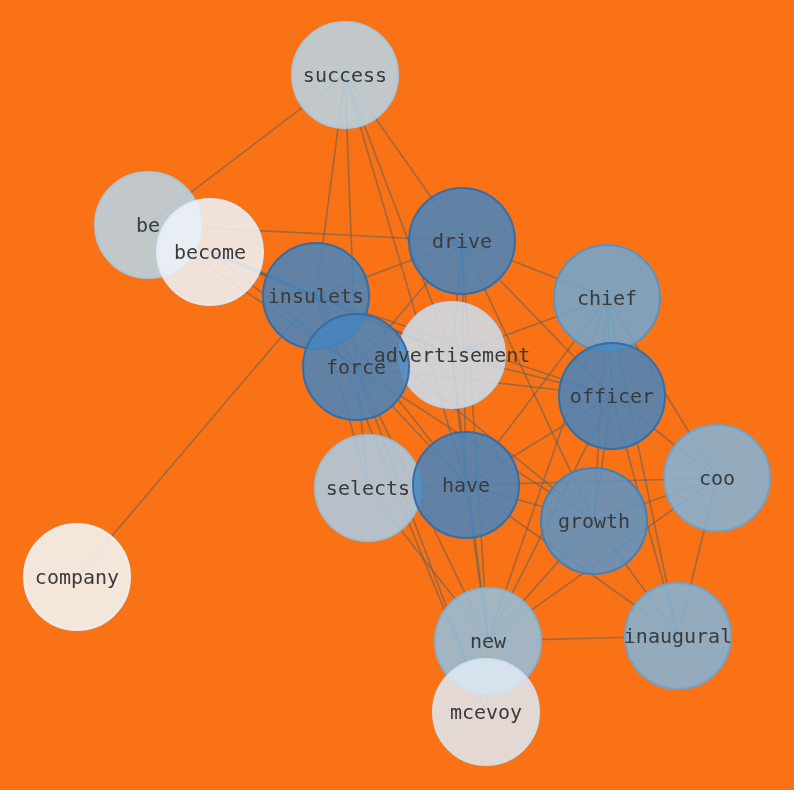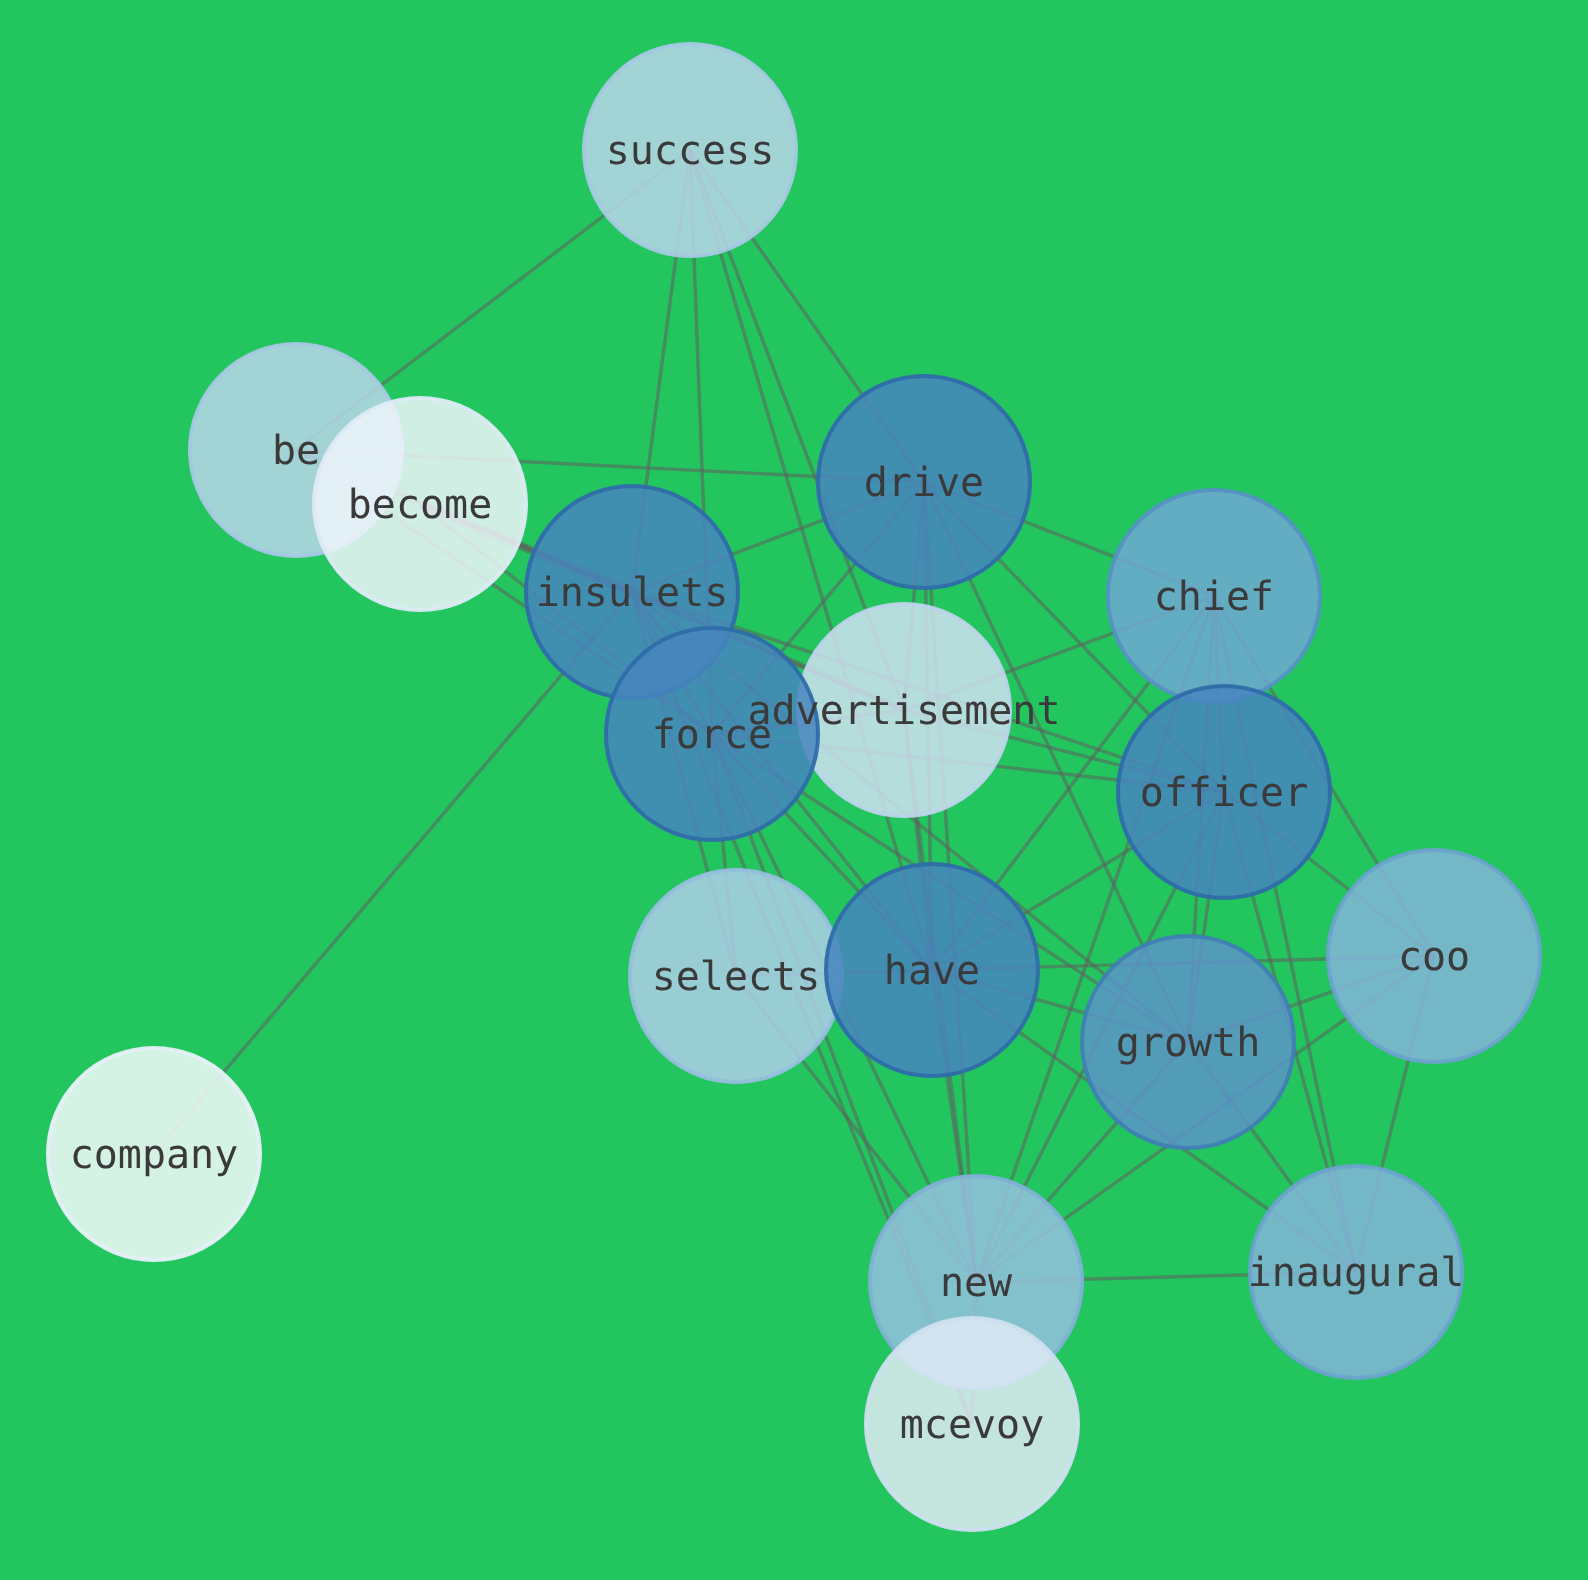--- a/index.html
+++ b/index.html
@@ -4,21 +4,21 @@
 <style>
   html, body {
     margin: 0;
     padding: 0;
     background: #ffffff;
   }
   .figure {
     position: relative;
     width: 794px;
     height: 790px;
-    background: #22c55e;
+    background: #f97316;
     overflow: hidden;
   }
   #graph-svg {
     display: block;
   }
   .node-label {
     font-family: "DejaVu Sans Mono", "Liberation Mono", monospace;
     font-size: 20px;
     fill: #3a3a3a;
   }

